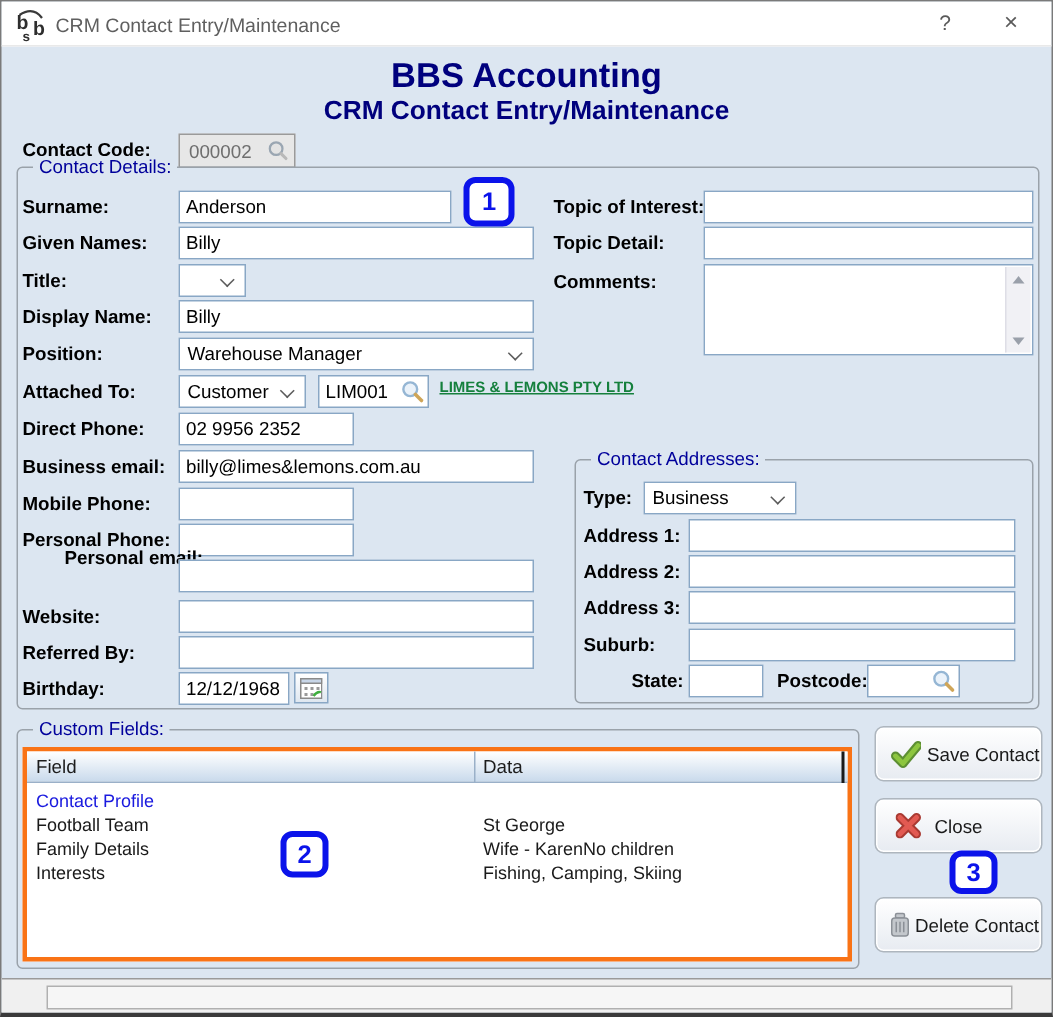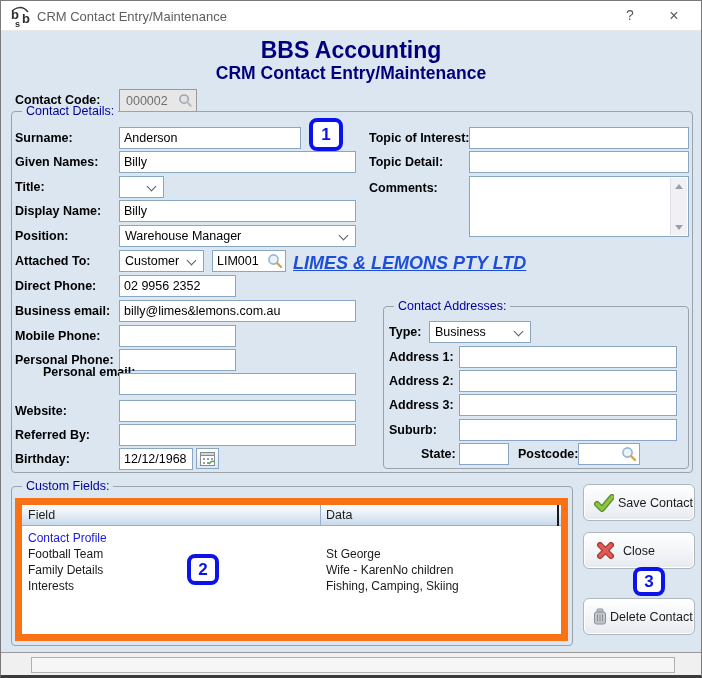--- a/index.html
+++ b/index.html
@@ -34,39 +34,39 @@
   .commentbox { position:absolute; background:#fff; border:1px solid #89a7c5; }
   .sbar { position:absolute; right:1px; top:1px; bottom:1px; width:17px; background:#f1f1f5;
           border-left:1px solid #dedee6; }
   .sbtn { position:absolute; left:0; width:16px; height:16px; display:flex;
           align-items:center; justify-content:center; }
   .tri-up { width:0; height:0; border-left:4px solid transparent; border-right:4px solid transparent;
             border-bottom:5px solid #9aa0aa; }
   .tri-down { width:0; height:0; border-left:4px solid transparent; border-right:4px solid transparent;
               border-top:5px solid #9aa0aa; }
   .cf-table { position:absolute; left:14px; top:497px; width:553px; height:143px;
-              background:#fff; border:7px solid #f97316; }
+              background:#fff; border:3px solid #f97316; }
   .cf-head { position:absolute; left:0; top:0; width:100%; height:21px;
              background:linear-gradient(#ffffff, #c9daec); border-bottom:1px solid #9ab0c8;
              font-size:12.5px; color:#1c1c1c; }
   .cf-head .c1 { position:absolute; left:6px; top:3px; }
   .cf-head .c2 { position:absolute; left:304px; top:3px; }
   .cf-div { position:absolute; left:298px; top:0; width:1px; height:21px; background:#9ab0c8; }
   .cf-end { position:absolute; right:2px; top:0; width:2px; height:21px; background:#1a1a1a; }
   .cf-row { position:absolute; left:0; width:100%; height:16px; font-size:12px; color:#1a1a1a; }
   .cf-row .f { position:absolute; left:6px; top:1px; white-space:nowrap; }
   .cf-row .d { position:absolute; left:304px; top:1px; white-space:nowrap; }
   .cf-row.linkrow .f { color:#1a1adf; }
   .btn { position:absolute; left:582px; width:112px; height:37px; border:1px solid #aeb6be;
          border-radius:6px; background:linear-gradient(#ffffff, #e7ebf1);
          box-shadow:inset 0 0 0 1px #ffffff; cursor:default; }
   .btn .blabel { position:absolute; top:11px; font-size:12.5px; color:#1a1a1a; }
   .btn .bicon { position:absolute; top:9px; }
-  .linktext { position:absolute; font-size:18px; color:#1d4ed8; text-decoration:underline;
-              font-weight:bold; white-space:nowrap; cursor:pointer;font-style:italic; }
+  .linktext { position:absolute; font-size:10px; color:#15803d; text-decoration:underline;
+              font-weight:bold; white-space:nowrap; cursor:pointer; }
   .codebox { position:absolute; left:118px; top:88px; width:78px; height:23px;
              background:#e7e7e7; border:1px solid #9a9a9a; }
   .codebox .cval { position:absolute; left:6px; top:4px; font-size:12.5px; color:#6f6f6f; }
   .statusbar { position:absolute; left:0; top:651px; width:100%; height:24px;
                background:#f0f0f0; border-top:1px solid #9a9a9a; }
   .status-inset { position:absolute; left:30px; top:4px; width:644px; height:16px;
                   background:#f6f6f6; border:1px solid #b0b0b0; }
 </style>
 </head>
 <body>

